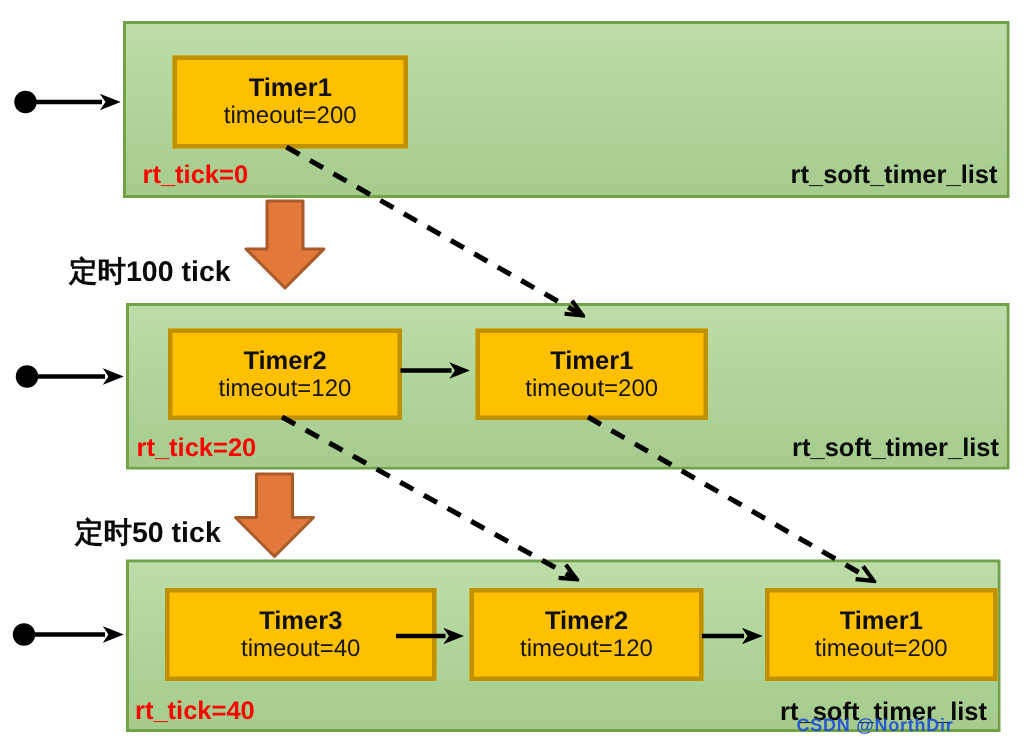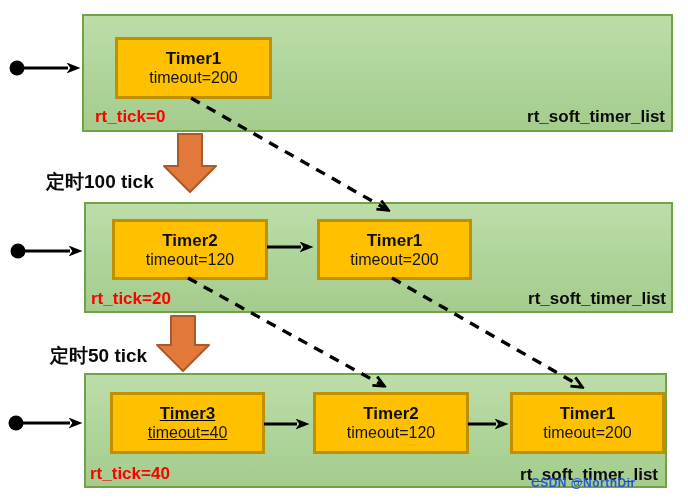--- a/index.html
+++ b/index.html
@@ -63,21 +63,21 @@
     </div>
     <div class="timer-box" style="left:231px;top:15px;width:155px;height:61px;">
       <span class="timer-name">Timer1</span>
       <span class="timer-timeout">timeout=200</span>
     </div>
     <span class="tick-label" style="left:5px;top:86px;text-align:right;">rt_tick=20</span>
     <span class="list-label" style="right:5px;bottom:4px;">rt_soft_timer_list</span>
   </div>
 
   <div class="panel" style="left:84px;top:373px;width:583px;height:115px;">
-    <div class="timer-box" style="left:24px;top:17px;width:155px;height:62px;text-decoration:underline;">
+    <div class="timer-box" style="left:24px;top:17px;width:181px;height:62px;">
       <span class="timer-name">Timer3</span>
       <span class="timer-timeout">timeout=40</span>
     </div>
     <div class="timer-box" style="left:227px;top:17px;width:156px;height:62px;">
       <span class="timer-name">Timer2</span>
       <span class="timer-timeout">timeout=120</span>
     </div>
     <div class="timer-box" style="left:424px;top:17px;width:155px;height:62px;">
       <span class="timer-name">Timer1</span>
       <span class="timer-timeout">timeout=200</span>

